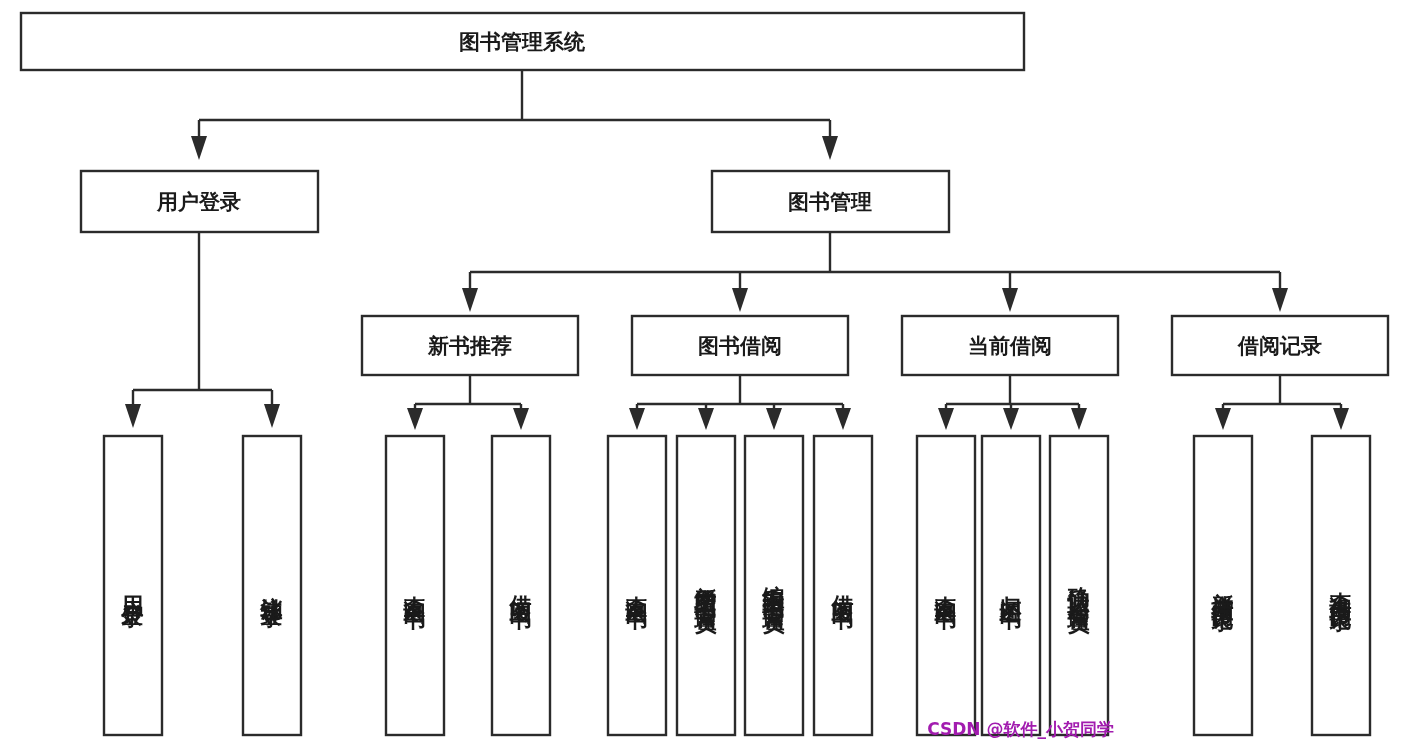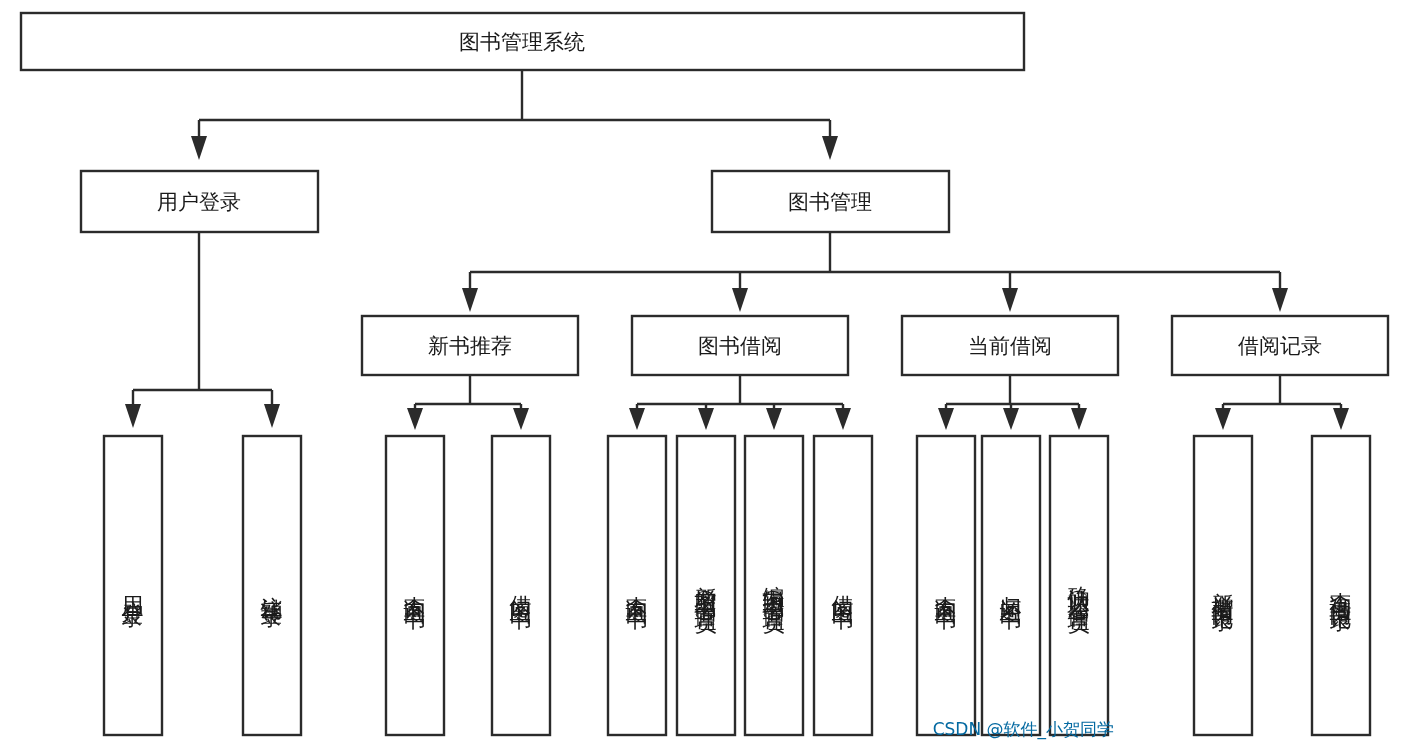--- a/index.html
+++ b/index.html
@@ -11,20 +11,21 @@
     width: 1405px;
     height: 747px;
     font-family: "DejaVu Sans", "Liberation Sans", sans-serif;
     overflow: hidden;
     position: relative;
   }
   #diagram-root {
     position: relative;
     width: 1124px;
     height: 747px;
+    font-weight: bold;
   }
   svg.diagram-svg {
     position: absolute;
     top: 0;
     left: 0;
     width: 1405px;
     height: 747px;
   }
   .node-box {
     fill: #ffffff;
@@ -63,21 +64,21 @@
     text-align: center;
     white-space: nowrap;
     pointer-events: none;
   }
   .watermark {
     position: absolute;
     right: 10px;
     bottom: 6px;
     font-family: "DejaVu Sans", "Liberation Sans", sans-serif;
     font-size: 17px;
-    color: #0369a1;
+    color: #a21caf;
     white-space: nowrap;
     user-select: none;
   }
 </style>
 </head>
 <body>
 
 <div id="diagram-root">
 
   <svg class="diagram-svg" viewBox="0 0 1405 747">

